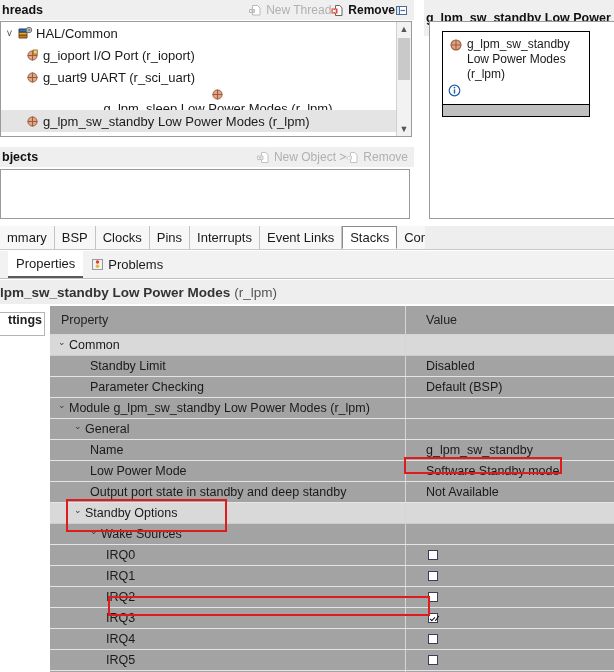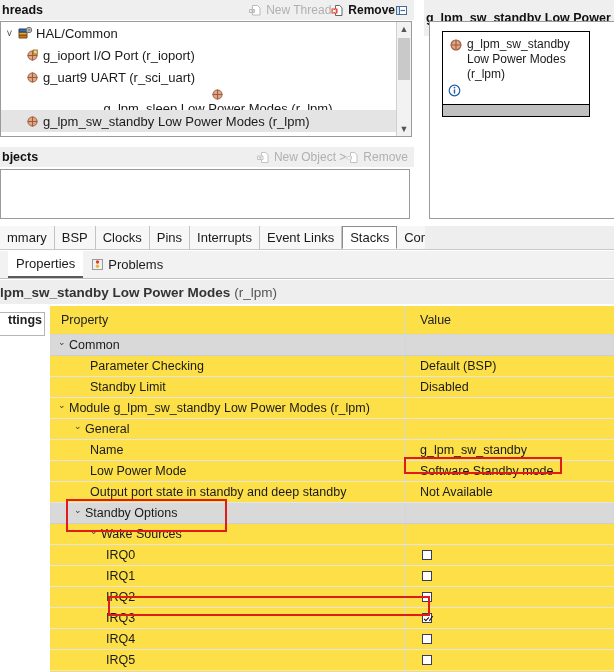--- a/index.html
+++ b/index.html
@@ -109,28 +109,28 @@
   #side-tab {
     position: absolute; left: 0; top: 312px; width: 45px; height: 24px;
     background: #ffffff; border: 1px solid #b5b5b5; border-left: none;
     display: flex; justify-content: flex-end;
     font-size: 12.5px; font-weight: bold; color: #222; box-sizing: border-box; padding-right: 2px;
   }
 
   
   #prop-table {
     position: absolute; left: 50px; top: 306px; width: 564px; height: 366px;
-    background: #fde047; overflow: hidden;
+    background: #a3a3a3; overflow: hidden;
   }
   #prop-head {
     height: 28px; display: flex; align-items: center; font-size: 12.5px; color:#222;
     border-bottom: 1px solid #d5d5d5;
   }
   .col-prop { width: 355px; padding-left: 11px; box-sizing: border-box; }
-  .col-val  { flex: 1; padding-left: 14px; border-left: 1px solid #d5d5d5; box-sizing: border-box; align-self: stretch; display:flex; align-items:center; }
+  .col-val  { flex: 1; padding-left: 20px; border-left: 1px solid #d5d5d5; box-sizing: border-box; align-self: stretch; display:flex; align-items:center; }
   .prow {
     height: 20px; display: flex; align-items: center;
     border-bottom: 1px solid #e4e4e4; font-size: 12.5px; position: relative;
   }
   .prow.group { background: #d9d9d9; border-bottom: 1px solid #cdcdcd; }
   .prow .col-prop { display: flex; align-items: center; height: 100%; }
   .caret { width: 11px; flex: none; font-size: 9px; color: #3a3a3a; }
   .cb { width: 10px; height: 10px; border: 1px solid #3b3b5c; background: #fff; box-sizing: border-box; position: relative; display:inline-block; }
   .cb.on::after {
     content: ""; position: absolute; left: 1px; top: 3px; width: 4px; height: 2px;
@@ -360,32 +360,32 @@
     <div id="prop-rows">
         <div class="prow group">
           <div class="col-prop" style="padding-left: 8px;">
             <span class="caret" style="position: relative; top: -3px;">⌄</span>
             <span>Common</span>
           </div>
           <div class="col-val"></div>
         </div>
         <div class="prow">
           <div class="col-prop" style="padding-left: 40px;">
+            <span>Standby Limit</span>
+          </div>
+          <div class="col-val">
+            <span>Disabled</span>
+          </div>
+        </div>
+        <div class="prow">
+          <div class="col-prop" style="padding-left: 40px;">
             <span>Parameter Checking</span>
           </div>
           <div class="col-val">
             <span>Default (BSP)</span>
-          </div>
-        </div>
-        <div class="prow">
-          <div class="col-prop" style="padding-left: 40px;">
-            <span>Standby Limit</span>
-          </div>
-          <div class="col-val">
-            <span>Disabled</span>
           </div>
         </div>
         <div class="prow">
           <div class="col-prop" style="padding-left: 8px;">
             <span class="caret" style="position: relative; top: -3px;">⌄</span>
             <span>Module g_lpm_sw_standby Low Power Modes (r_lpm)</span>
           </div>
           <div class="col-val"></div>
         </div>
         <div class="prow">

